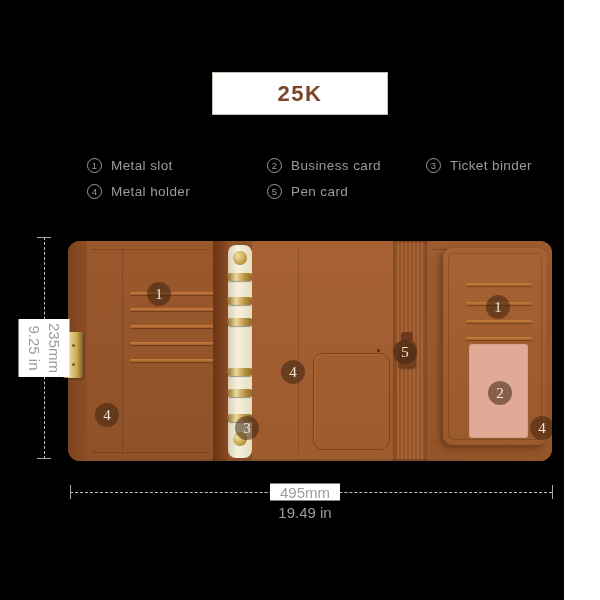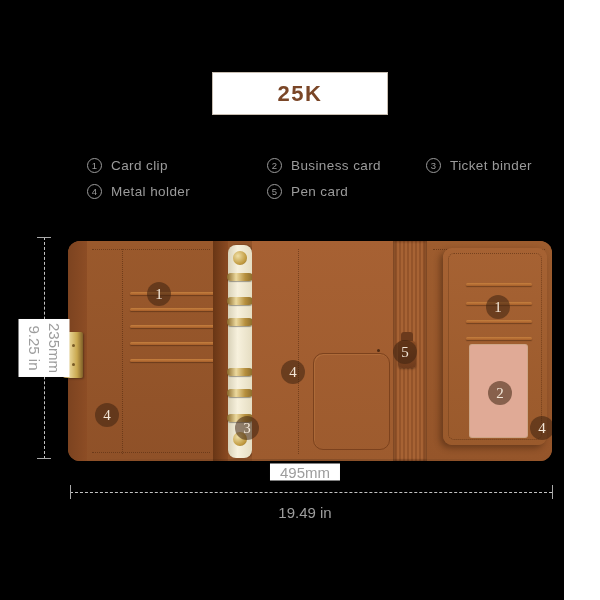--- a/index.html
+++ b/index.html
@@ -63,36 +63,36 @@
     background:radial-gradient(ellipse at 50% 0%, rgba(0,0,0,0.16), rgba(0,0,0,0) 70%); }
 
   
   .dim { color:#9d9d9d; }
   .dim-vline { left:44px; top:237px; height:222px; width:0; border-left:1px dashed #c2c2c2; }
   .dim-tick-h { width:14px; height:0; border-top:1px solid #a9a9a9; }
   .dim-tick-v { height:14px; width:0; border-left:1px solid #a9a9a9; }
   .dim-vlabel { left:44px; top:348px; transform:translate(-50%,-50%) rotate(90deg);
     background:#fff; padding:6px 4px; text-align:center; font-size:15px; line-height:1.3; white-space:nowrap; }
   .dim-hline { left:70px; top:492px; width:482px; height:0; border-top:1px dashed #c2c2c2; }
-  .dim-hmm { left:305px; top:472px; transform:translate(-50%,-50%); background:#fff;
+  .dim-hmm { left:305px; top:492px; transform:translate(-50%,-50%); background:#fff;
     padding:0 10px; font-size:15px; white-space:nowrap; }
   .dim-hin { left:305px; top:512px; transform:translate(-50%,-50%); font-size:15px; white-space:nowrap; }
 </style>
 </head>
 <body>
 
 <div class="stage">
 
   <div class="abs title-box">
     <span class="title-text">25K</span>
   </div>
 
   <div class="abs legend-item" style="left:87px;top:156px">
     <span class="lnum">1</span>
-    <span class="llabel">Card clip</span>
+    <span class="llabel">Metal slot</span>
   </div>
   <div class="abs legend-item" style="left:267px;top:156px">
     <span class="lnum">2</span>
     <span class="llabel">Business card</span>
   </div>
   <div class="abs legend-item" style="left:426px;top:156px">
     <span class="lnum">3</span>
     <span class="llabel">Ticket binder</span>
   </div>
   <div class="abs legend-item" style="left:87px;top:182px">

